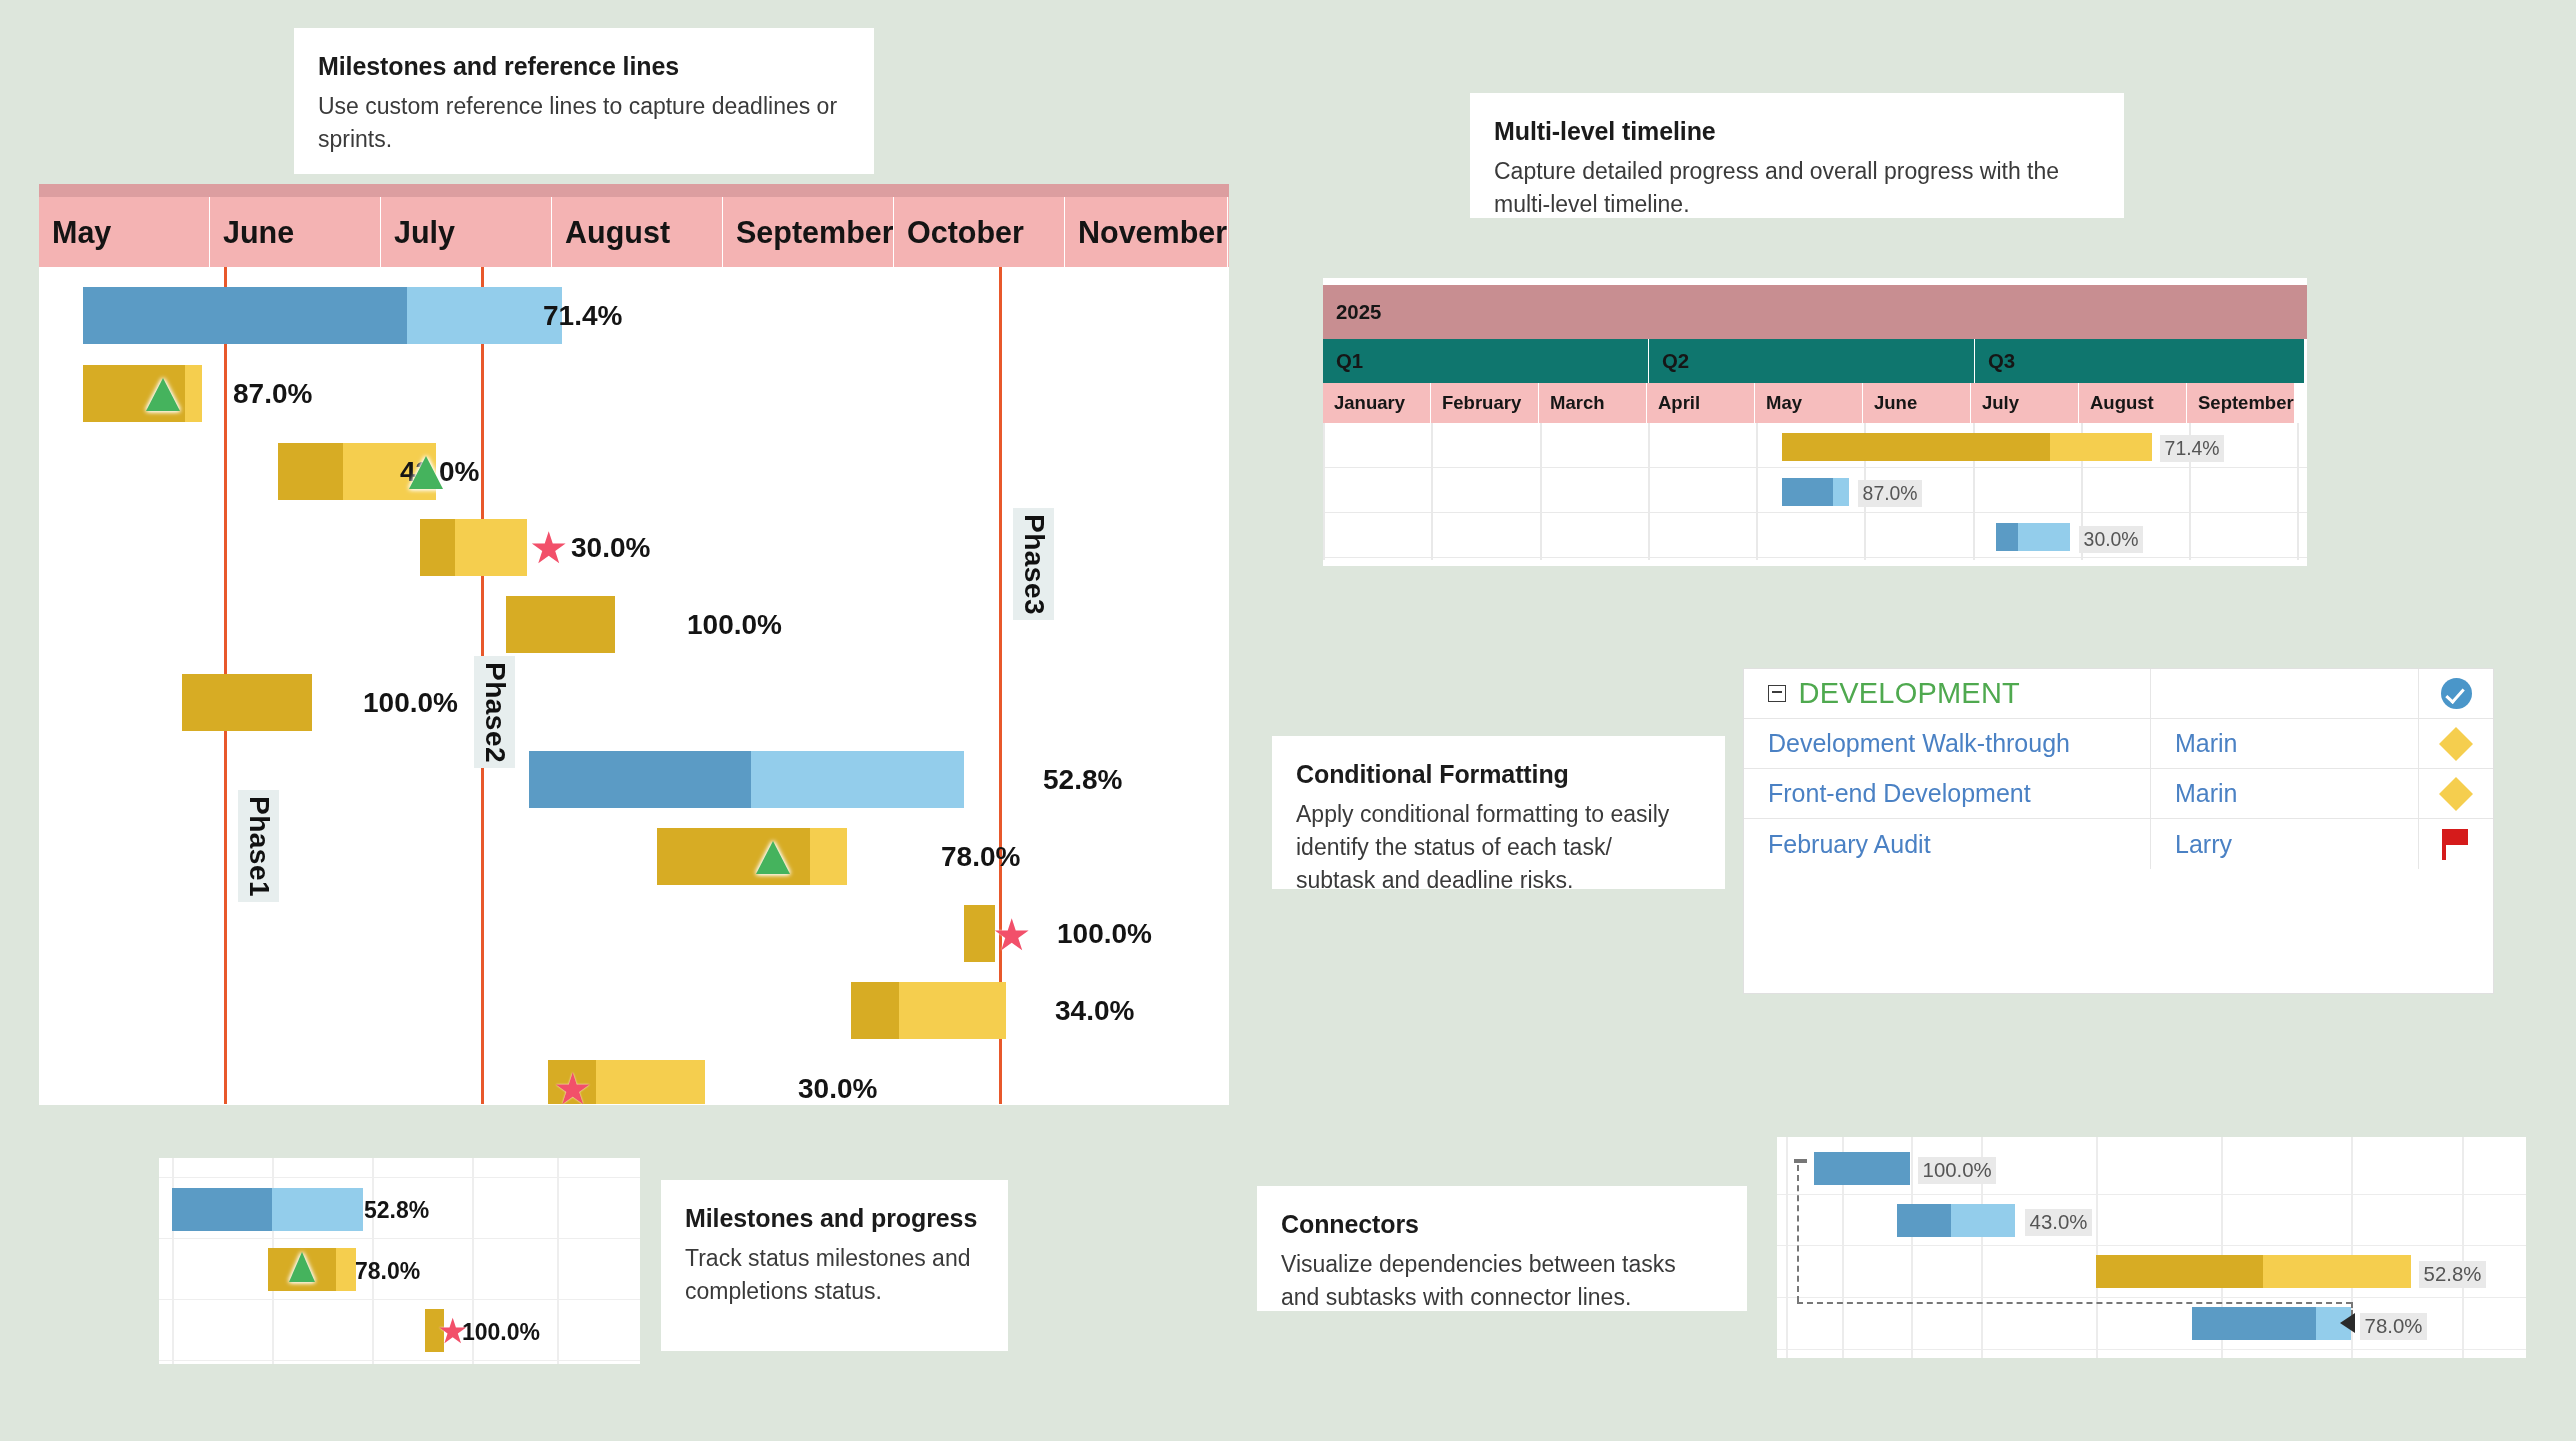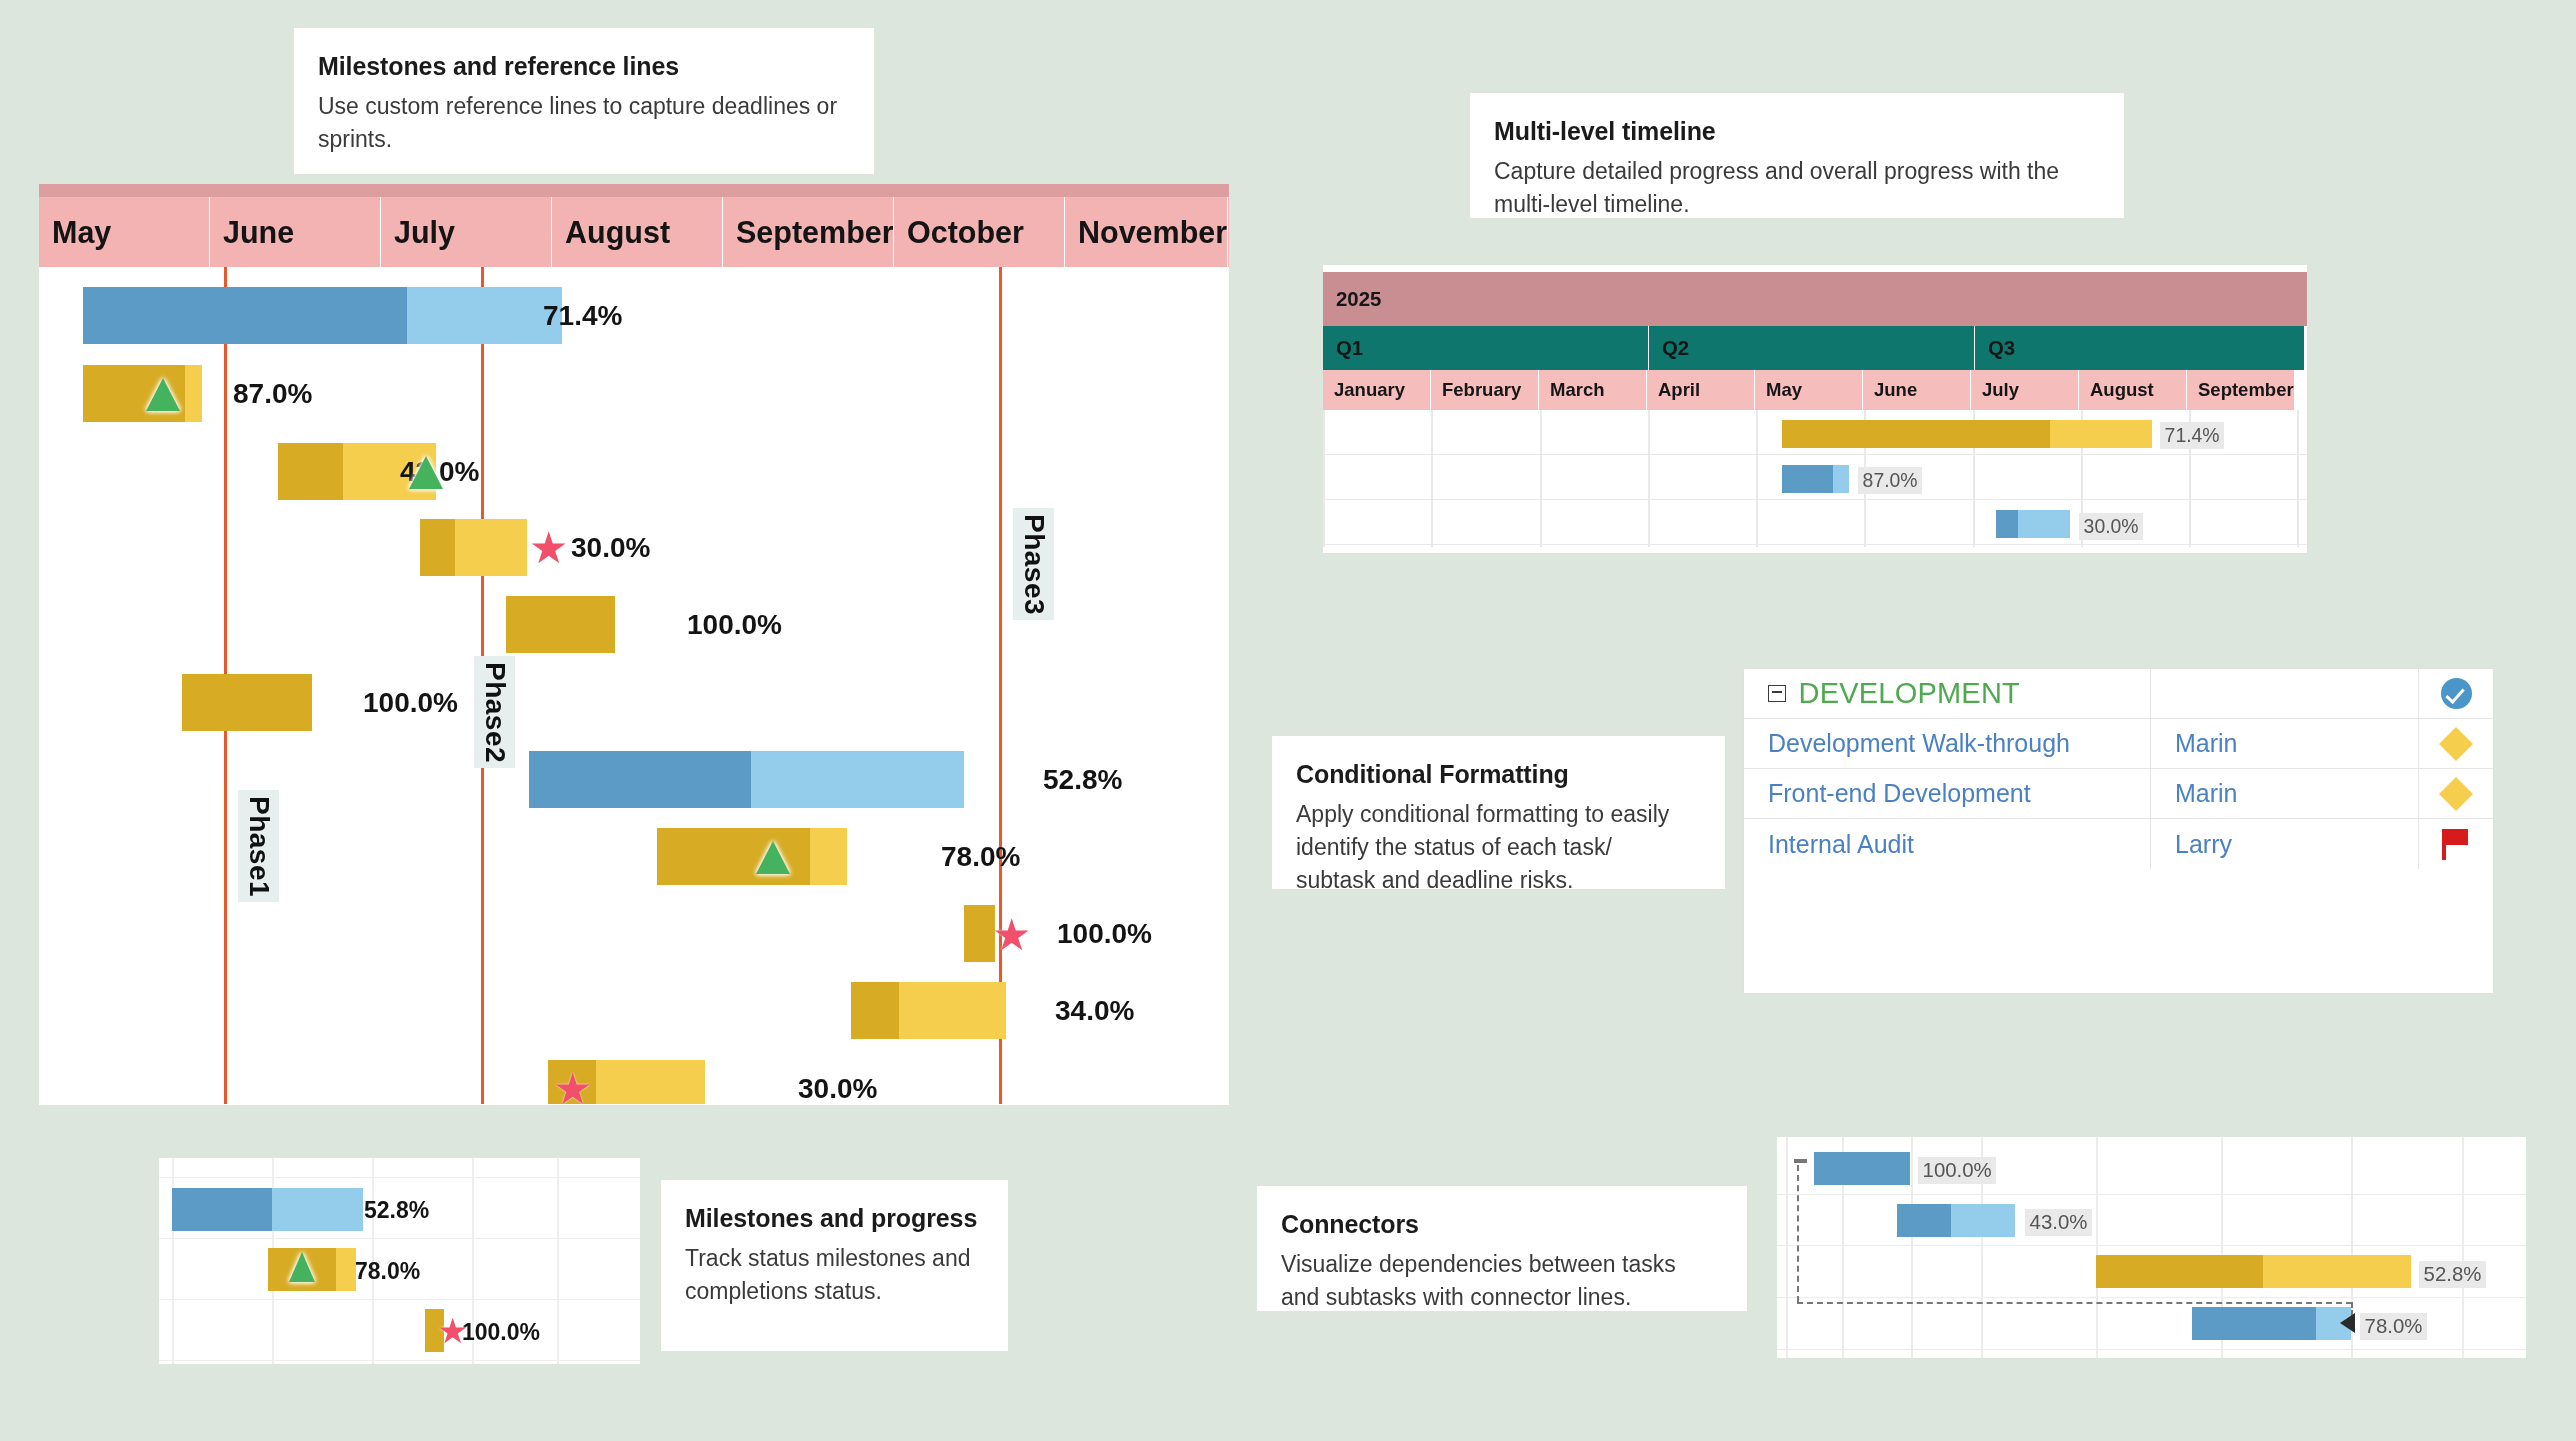--- a/index.html
+++ b/index.html
@@ -74,21 +74,21 @@
     position: absolute;
     writing-mode: vertical-rl;
     font-size: 28px; font-weight: bold; color: #111;
     background: #e7eeee;
     padding: 5.6px 4.6px;
     letter-spacing: 0.5px;
   }
 
   
   #mlt {
-    position: absolute; left: 1323px; top: 265px;
+    position: absolute; left: 1323px; top: 278px;
     width: 984px; height: 288px;
     background: #ffffff; padding: 7.4px 0 0 0;
   }
   .mlt-year {
     height: 54px; background: #c88e91;
     display: flex; align-items: center;
     padding-left: 13px;
     font-size: 20.4px; font-weight: bold; color: #161616;
   }
   .mlt-quarters, .mlt-months { display: flex; }
@@ -389,21 +389,21 @@
         </div>
         <div class="cft-c2">
           <span class="cft-owner">Marin</span>
         </div>
         <div class="cft-c3">
           <div class="diamond"></div>
         </div>
       </div>
       <div class="cft-row">
         <div class="cft-c1">
-          <span class="cft-task">Internal Audit</span>
+          <span class="cft-task">February Audit</span>
         </div>
         <div class="cft-c2">
           <span class="cft-owner">Larry</span>
         </div>
         <div class="cft-c3">
           <div class="flag">
             <div class="pole" style="background:#d51b1b"></div>
             <div class="cloth" style="background:#d51b1b"></div>
           </div>
         </div>

